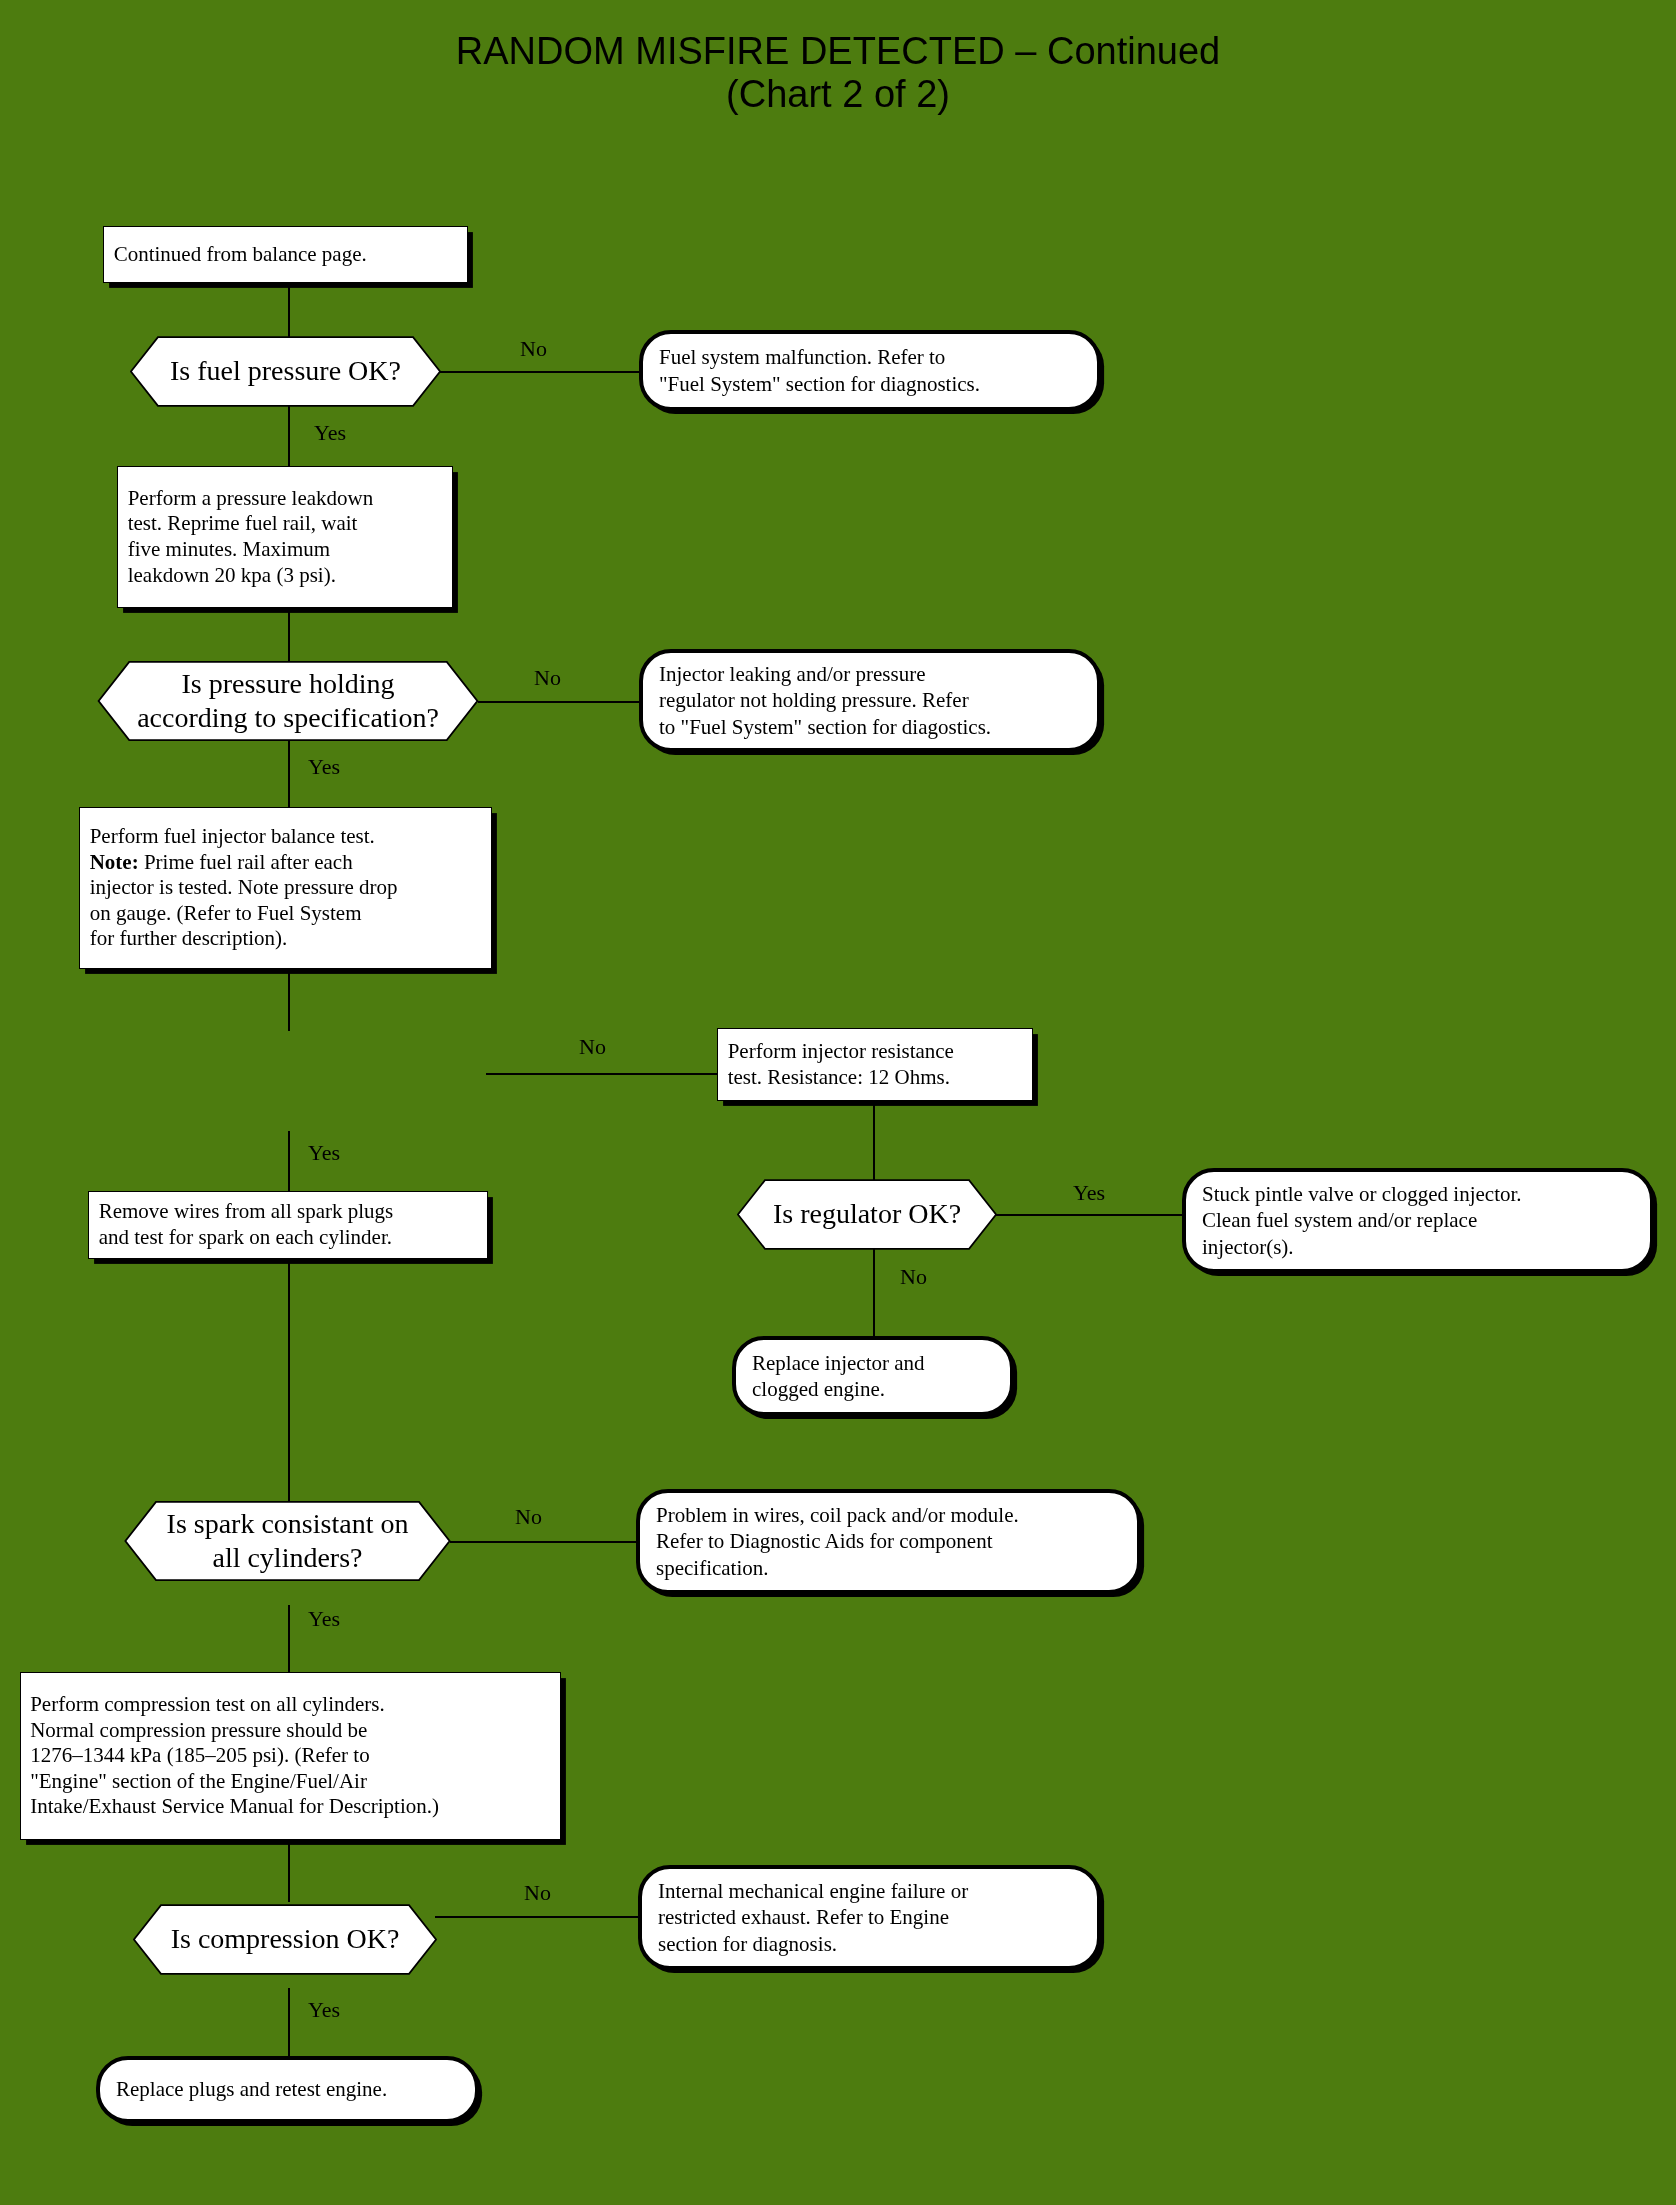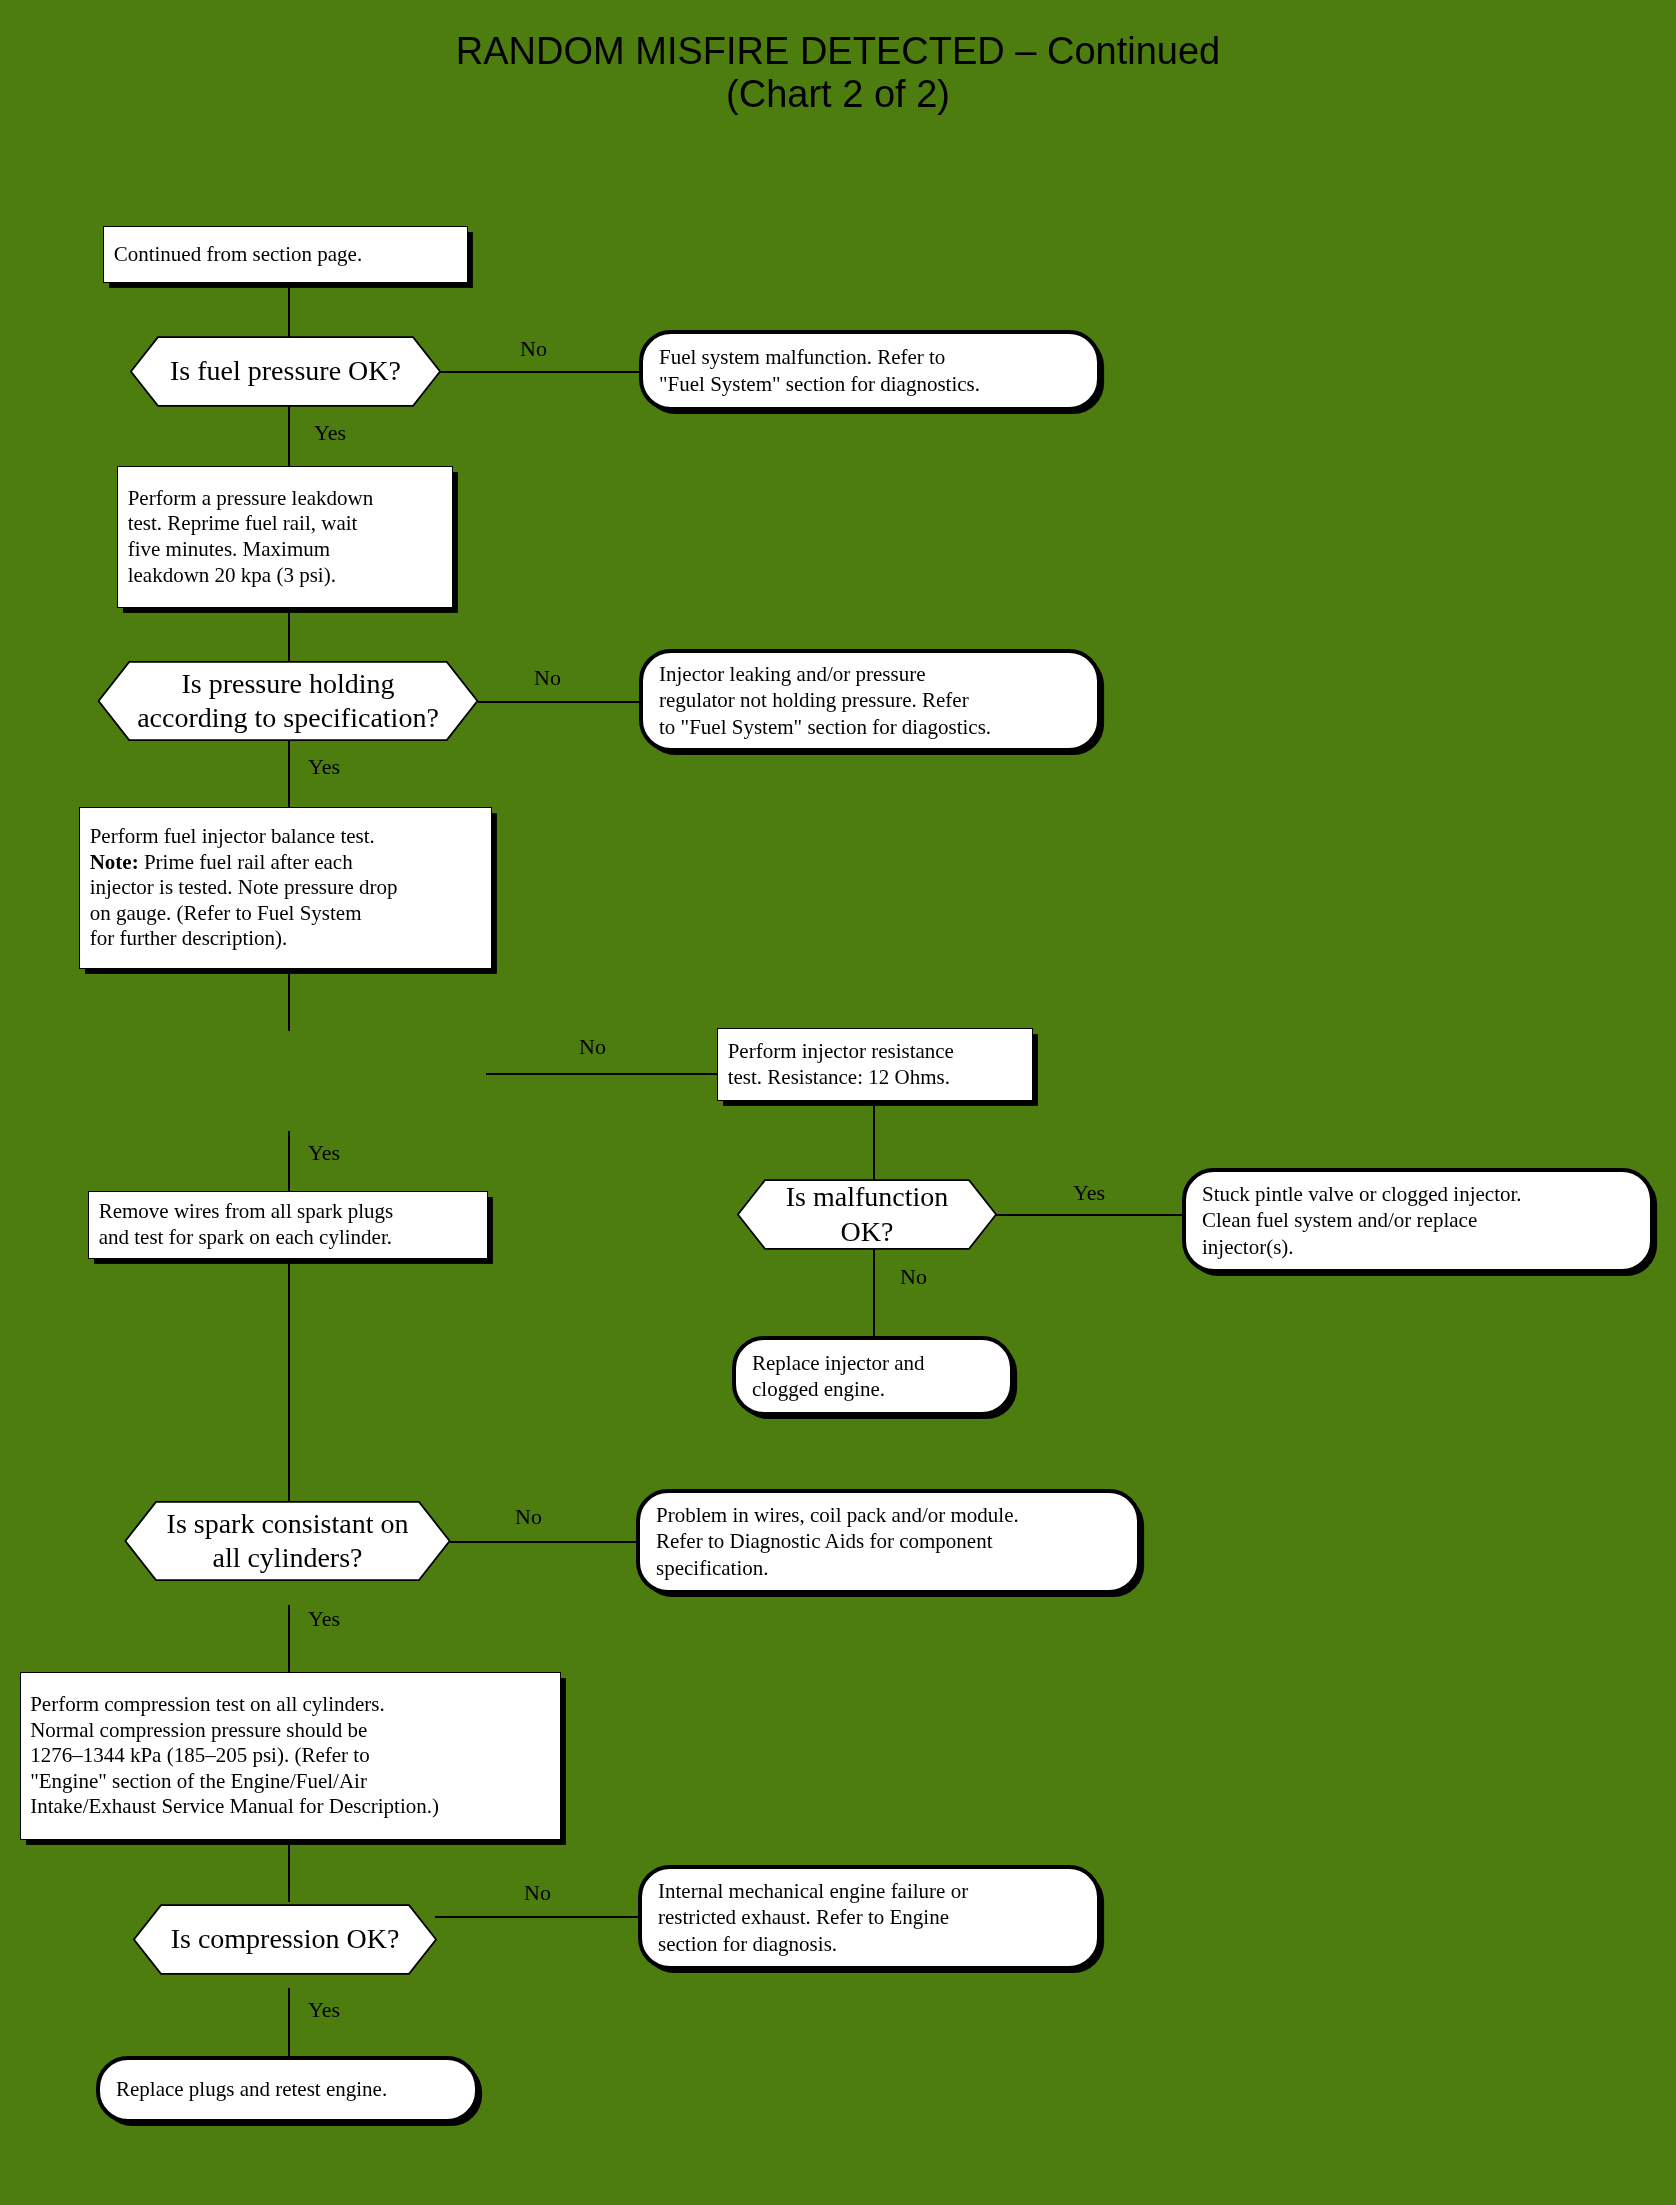--- a/index.html
+++ b/index.html
@@ -141,21 +141,21 @@
   <div class="hline" style="left:478px; top:701px; width:164px;"></div>
   <div class="hline" style="left:486px; top:1073px; width:232px;"></div>
   <div class="hline" style="left:450px; top:1541px; width:188px;"></div>
   <div class="hline" style="left:435px; top:1916px; width:204px;"></div>
 
   <div class="vline" style="left:873px; top:1101px; height:90px;"></div>
   <div class="hline" style="left:996px; top:1214px; width:187px;"></div>
   <div class="vline" style="left:873px; top:1246px; height:90px;"></div>
 
   <div class="node process" style="left:103px; top:226px; width:365px; height:57px;">
-    <div class="txt">Continued from section page.</div>
+    <div class="txt">Continued from balance page.</div>
   </div>
 
   <div class="node decision" style="left:130px; top:336px; width:311px; height:71px;">
     <svg width="311" height="71" viewBox="0 0 512 116">
       <polygon points="46,1.5 466,1.5 510.5,58 466,114.5 46,114.5 1.5,58" fill="#ffffff" stroke="#000000" stroke-width="3"></polygon>
     </svg>
     <div class="txt">Is fuel pressure OK?</div>
   </div>
 
   <div class="node terminator" style="left:639px; top:330px; width:462px; height:81px;">
@@ -209,21 +209,21 @@
     <div class="txt">
       <div>Perform injector resistance</div>
       <div>test. Resistance: 12 Ohms.</div>
     </div>
   </div>
 
   <div class="node decision" style="left:737px; top:1179px; width:260px; height:71px;">
     <svg width="260" height="71" viewBox="0 0 428 116">
       <polygon points="46,1.5 382,1.5 426.5,58 382,114.5 46,114.5 1.5,58" fill="#ffffff" stroke="#000000" stroke-width="3"></polygon>
     </svg>
-    <div class="txt" style="padding:0 24px;">Is malfunction OK?</div>
+    <div class="txt" style="padding:0 24px;">Is regulator OK?</div>
   </div>
 
   <div class="node terminator" style="left:1182px; top:1168px; width:472px; height:105px;">
     <div class="txt">
       <div>Stuck pintle valve or clogged injector.</div>
       <div>Clean fuel system and/or replace</div>
       <div>injector(s).</div>
     </div>
   </div>
 

